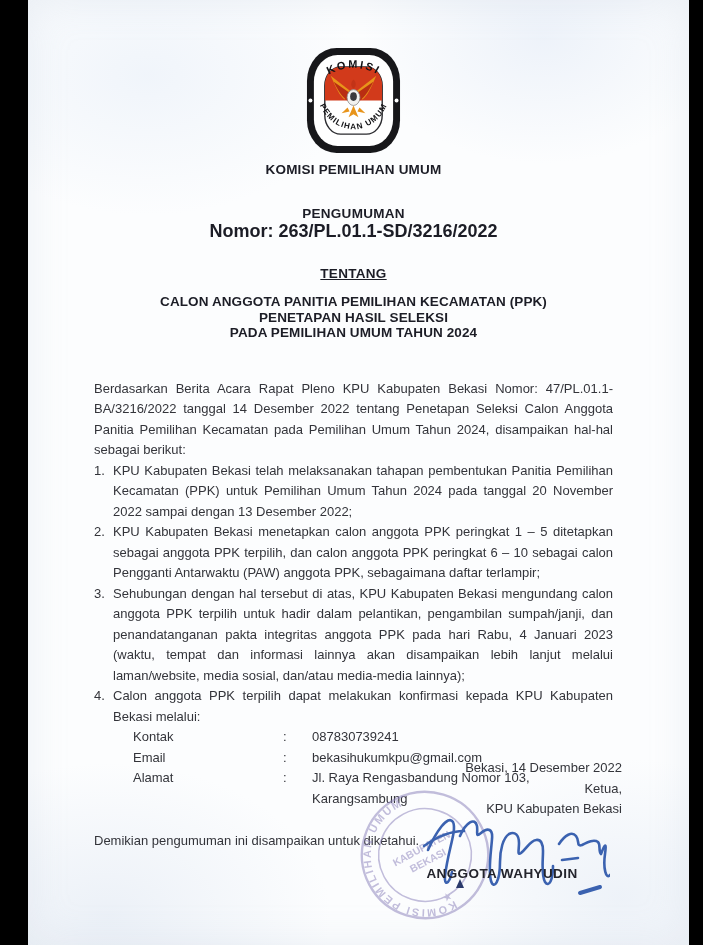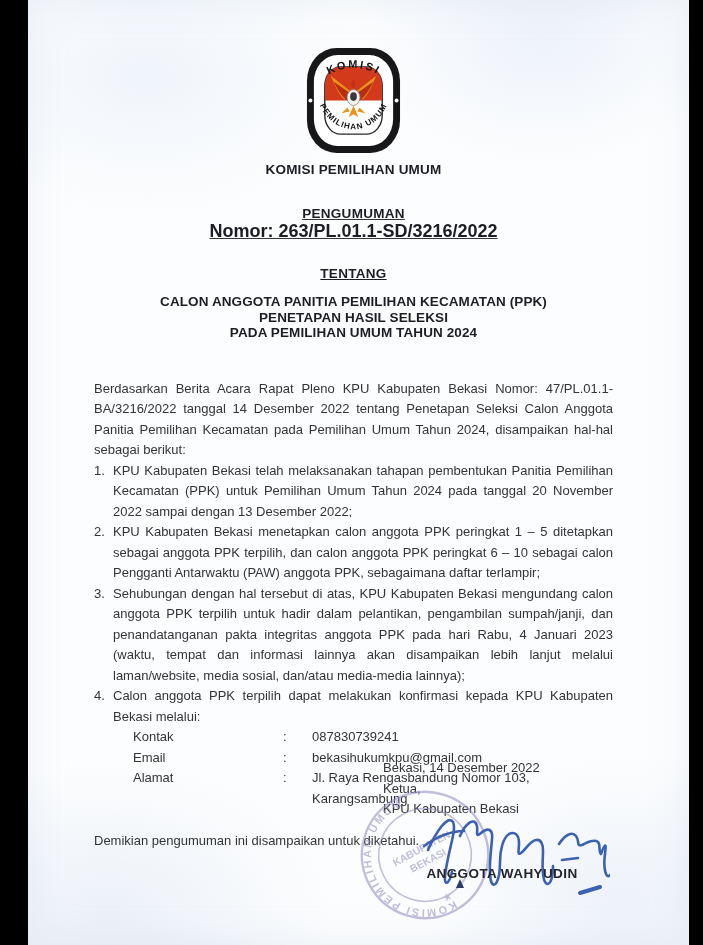--- a/index.html
+++ b/index.html
@@ -26,42 +26,42 @@
   
   .logo-wrap { text-align:center; }
   .kpu-logo { width:99px; height:109px; display:inline-block; }
   .org-lines { text-align:center; margin-top:2px; }
   .org-line {
     font-weight:bold; font-size:13.5px; line-height:18px;
     color:#1c1d26; letter-spacing:.2px;
   }
 
   
-  .doc-head { text-align:center; margin-top:26px;text-decoration:underline; }
+  .doc-head { text-align:center; margin-top:26px; }
   .doc-type { font-weight:bold; font-size:13.5px; line-height:17px; color:#1c1d26; letter-spacing:.3px; }
   .doc-number { font-weight:bold; font-size:18px; line-height:18px; color:#1c1d26; }
   .tentang { text-align:center; margin-top:26px; font-weight:bold; font-size:13.5px; color:#1c1d26; letter-spacing:.3px;text-decoration:underline; }
   .subject { text-align:center; margin-top:13px; }
   .subject-line { font-weight:bold; font-size:13.5px; line-height:15.5px; color:#1c1d26; letter-spacing:.1px; }
 
   
   .letter-body { margin-top:38px; font-size:13px; line-height:20.5px; }
   .opening { text-align:justify; }
   .num-list { margin-top:0; }
   .num-item { display:flex; }
   .num-item .num { width:19px; flex:0 0 19px; }
   .num-item .itext { flex:1; text-align:justify; }
   .contact-rows { margin-left:39px; }
   .contact-row { display:flex; }
   .contact-row .clabel { width:150px; flex:0 0 150px; }
   .contact-row .ccolon { width:29px; flex:0 0 29px; }
   .closing { margin-top:22px; }
 
   
-  .sign-area { position:absolute; top:758px; left:355px; width:260px; text-align:left; }
+  .sign-area { position:absolute; top:758px; left:334px; width:260px; text-align:right; }
   .sign-line { font-size:13px; line-height:20.5px; color:#33343a; }
   .stamp {
     position:absolute; top:786px; left:328px; width:138px; height:138px;
     opacity:.55; transform:rotate(-28deg); pointer-events:none;
   }
   .sig-ink { position:absolute; top:798px; left:392px; width:190px; height:100px; }
   .signer-name {
     position:absolute; top:866px; left:374px; width:200px; text-align:center;
     font-size:13.5px; font-weight:bold; letter-spacing:.4px; color:#23242c;
   }

